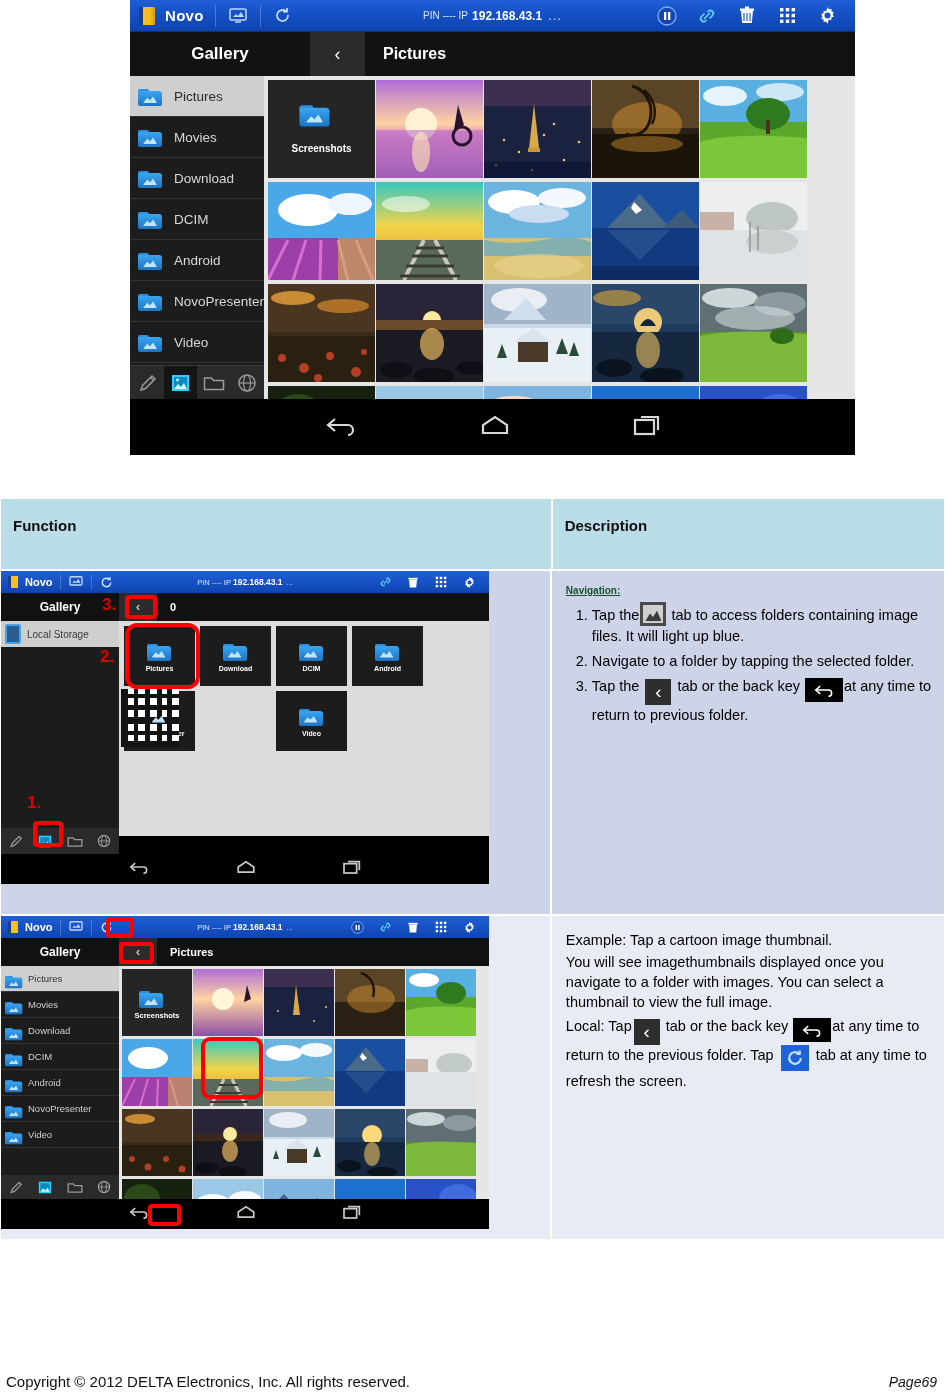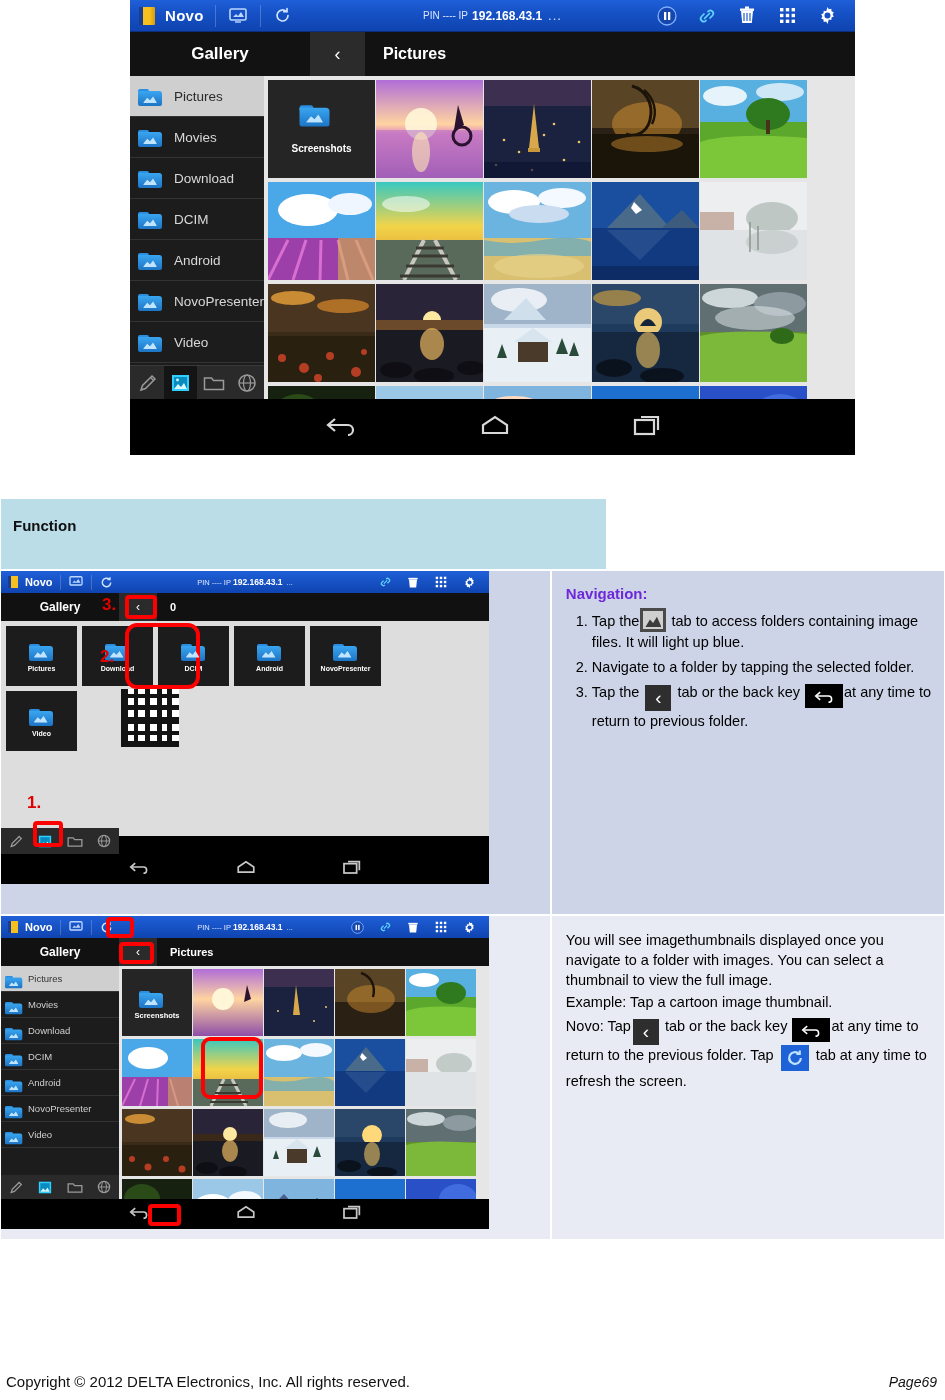--- a/index.html
+++ b/index.html
@@ -109,21 +109,21 @@
   .trow { display:flex; }
   .thead .tc { background:#bbdde7; font-weight:700; font-size:15px; color:#111; padding:18px 12px 0 12px; height:72px; }
   .tc { border:1px solid #ffffff; }
   .tc.c1 { width:607px; }
   .tc.c2 { width:432px; }
 
   .r1 .tc { background:#ced4e7; height:345px; padding:0; }
   .r2 .tc { background:#e8ebf3; height:325px; padding:0; }
   .r1 .tc.c2, .r2 .tc.c2 { padding: 14px 8px 10px 14px; }
 
-  .desc h4 { font-size:15px; font-weight:700; color:#6d28d9; margin-bottom:6px; }
+  .desc h4 { font-size:10px; font-weight:700; color:#14532d; margin-bottom:6px;text-decoration:underline; }
   .desc p, .desc li { font-size:14.5px; line-height:1.38; color:#000; }
   .desc ol { margin: 2px 0 0 26px; }
   .desc li { margin-bottom:5px; }
   .desc p { margin-bottom: 2px; }
 
   .ic-inline { display:inline-block; vertical-align:-6px; }
   .ic-pic {
     width:26px; height:24px; background:#cfcfcf; border:3px solid #4a4a4a; position:relative; margin:0 1px;
   }
   .ic-pic i { position:absolute; left:2px; bottom:2px; right:2px; top:4px; background:#3c3c3c;
@@ -656,20 +656,21 @@
           <path d="M9 4h17v13" fill="none" stroke="#d8d8d8" stroke-width="2.2"></path>
         </svg>
     </span>
   </div>
 </div>
 
 <div class="tbl">
 
   <div class="trow thead">
     <div class="tc c1">Function</div>
+    <div class="tc c2">Description</div>
   </div>
 
   <div class="trow r1">
     <div class="tc c1">
 
       <div class="mini m1">
         <div class="m-tb">
           <div class="lg"></div>
           <div class="nm">Novo</div>
           <div class="sp"></div>
@@ -729,20 +730,26 @@
           </div>
         </div>
 
         <div class="m-hdr">
           <div class="g">Gallery</div>
           <div class="b">‹</div>
           <div class="c">0</div>
         </div>
 
         <div class="m1-body">
+          <div class="m1-side">
+            <div class="m1-sel">
+              <span class="dev"></span>
+              <span>Local Storage</span>
+            </div>
+          </div>
           <div class="m1-grid">
             <div class="m1-cell">
                 <span class="fldr">
                   <i></i>
                 </span>
                 <span>Pictures</span>
               </div>
             <div class="m1-cell">
                 <span class="fldr">
                   <i></i>
@@ -1246,24 +1253,24 @@
 
         <div class="hl" style="left:105px; top:1px; width:28px; height:21px;"></div>
         <div class="hl" style="left:118px; top:26px; width:35px; height:22px;"></div>
         <div class="hl" style="left:200px; top:121px; width:62px; height:62px; border-radius:9px;"></div>
         <div class="hl" style="left:147px; top:288px; width:33px; height:22px;"></div>
       </div>
 
     </div>
 
     <div class="tc c2 desc">
+      <p>Example: Tap a cartoon image thumbnail.</p>
       <p>You will see imagethumbnails displayed once you navigate to a folder with images. You can select a thumbnail to view the full image.</p>
-      <p>Example: Tap a cartoon image thumbnail.</p>
       <p style="margin-top:4px">
-        <span>Novo: Tap</span><span class="ic-back">‹</span>
+        <span>Local: Tap</span><span class="ic-back">‹</span>
         <span>tab or the back key</span>
         <span class="ic-key">
           <svg width="26" height="14" viewBox="0 0 34 22">
               <path d="M5 11h19a5 5 0 0 1 0 10" fill="none" stroke="#fff" stroke-width="2.4"></path>
               <path d="M11 5L4 11l7 6" fill="none" stroke="#fff" stroke-width="2.4"></path>
             </svg>
         </span><span>at any time to return to the previous folder. Tap</span>
         <span class="ic-ref">
           <svg width="18" height="18" viewBox="0 0 17 17">
               <path d="M14 8.5a5.5 5.5 0 1 1-1.7-4" fill="none" stroke="#bfe2ff" stroke-width="2"></path>

